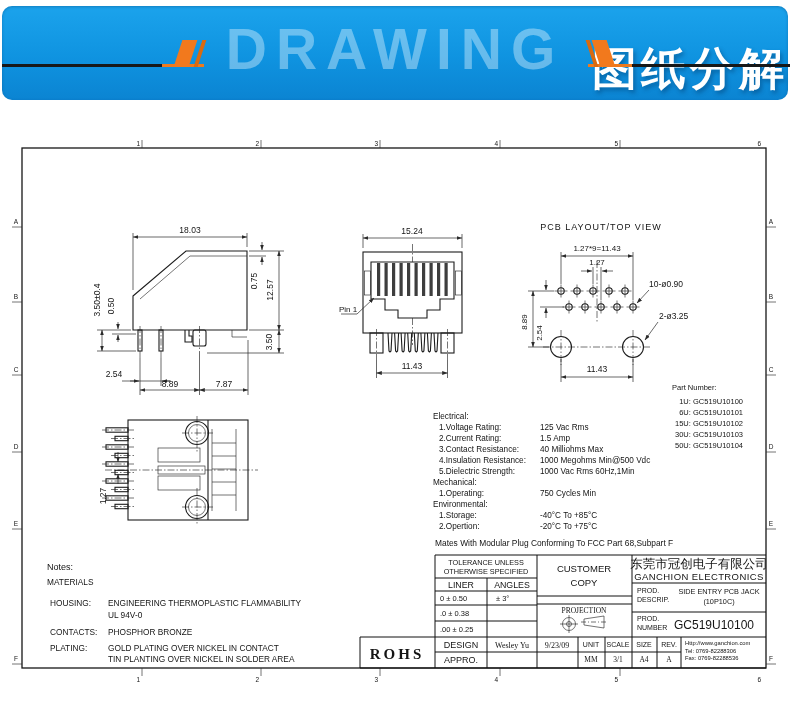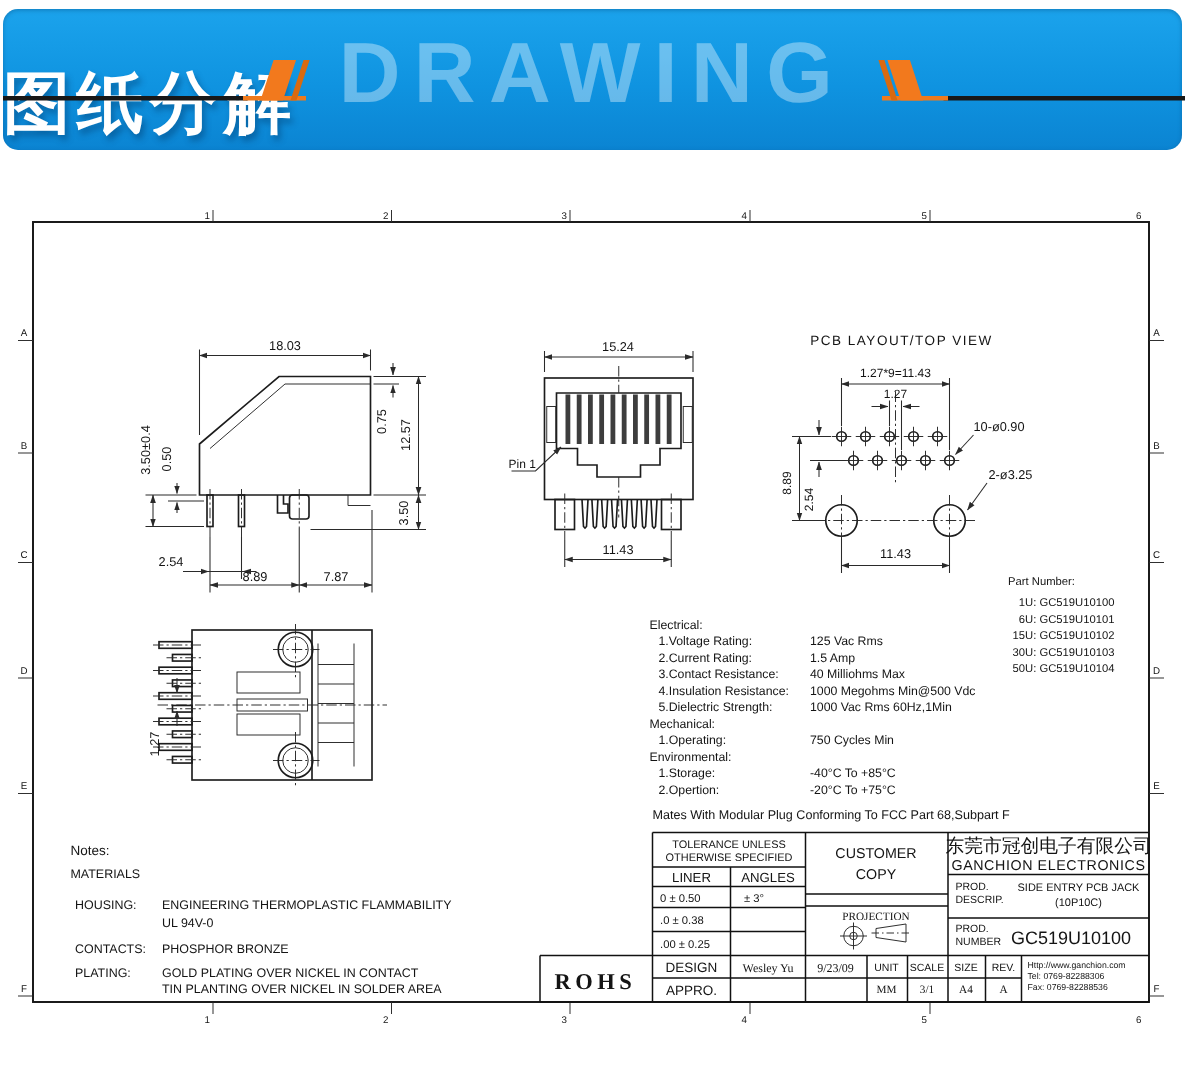--- a/index.html
+++ b/index.html
@@ -5,21 +5,21 @@
   html,body{margin:0;padding:0;background:#fff;}
   .stage{position:relative;width:790px;height:712px;background:#fff;overflow:hidden;
          font-family:"Liberation Sans",sans-serif;}
   
   .banner{position:absolute;left:2px;top:6px;width:786px;height:94px;border-radius:10px;
           background:linear-gradient(180deg,#1ba3ec 0%,#0f93e0 55%,#0b84d2 100%);
           box-shadow:0 1px 3px rgba(0,60,110,.35) inset;}
   .watermark{position:absolute;left:0;top:10px;width:100%;text-align:center;
              font-size:57px;font-weight:bold;letter-spacing:9px;
              color:rgba(235,248,255,.40);white-space:nowrap;}
-  .banner-title{position:absolute;left:0;top:33px;width:100%;text-align:left;
+  .banner-title{position:absolute;left:0;top:33px;width:100%;text-align:right;
                 font-size:45px;font-weight:bold;color:#ffffff;letter-spacing:4px;
                 text-shadow:2px 3px 4px rgba(0,55,105,.45);white-space:nowrap;}
   .hline{position:absolute;top:58px;height:3px;background:#181818;}
   .hline-left{left:0;width:163px;}
   .hline-right{left:627px;width:163px;}
   .oline{position:absolute;top:58px;height:3px;background:#ef7a1c;}
   .oline-left{left:160px;width:42px;}
   .oline-right{left:586px;width:44px;}
   .slash{position:absolute;top:34px;width:15px;height:27px;background:#f2791d;}
   .slash-a{left:176px;transform:skewX(-18deg);}

